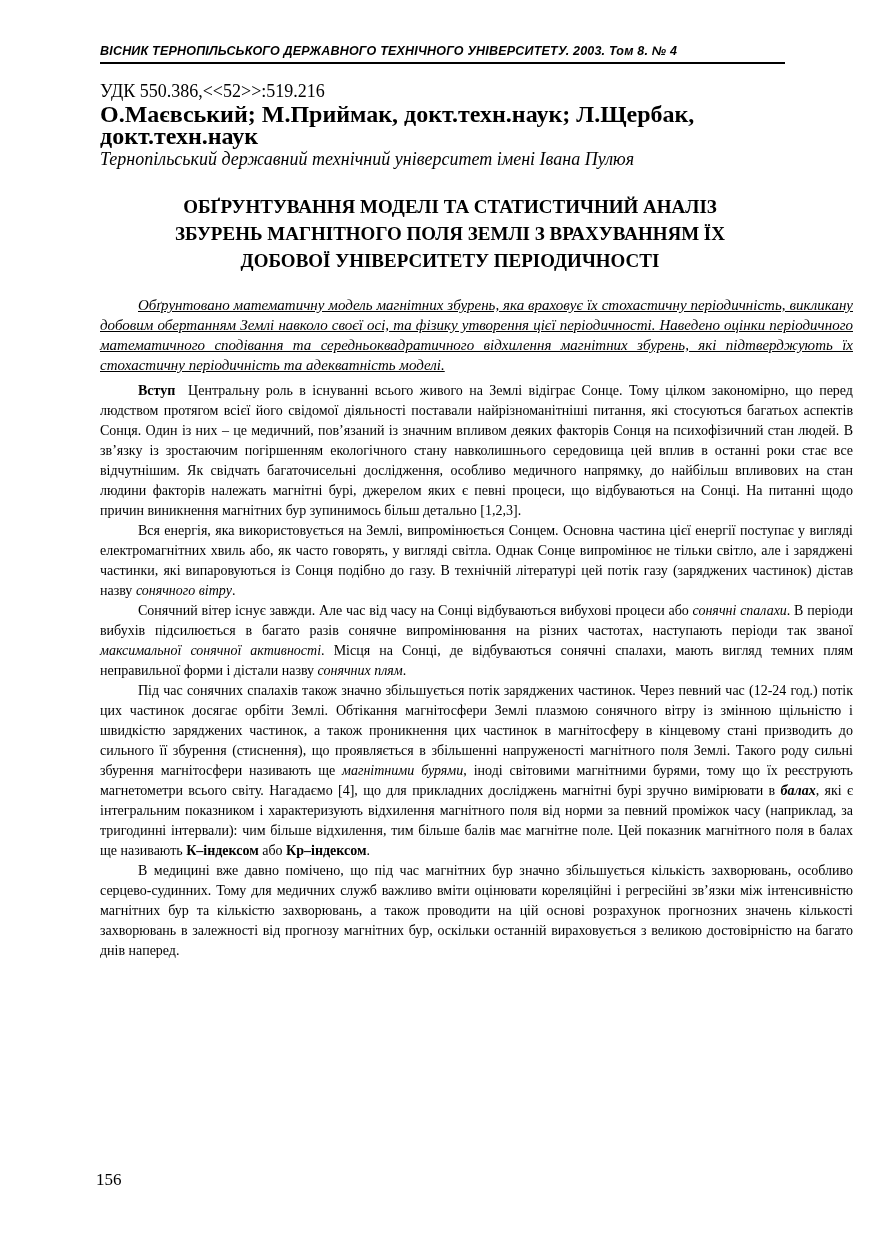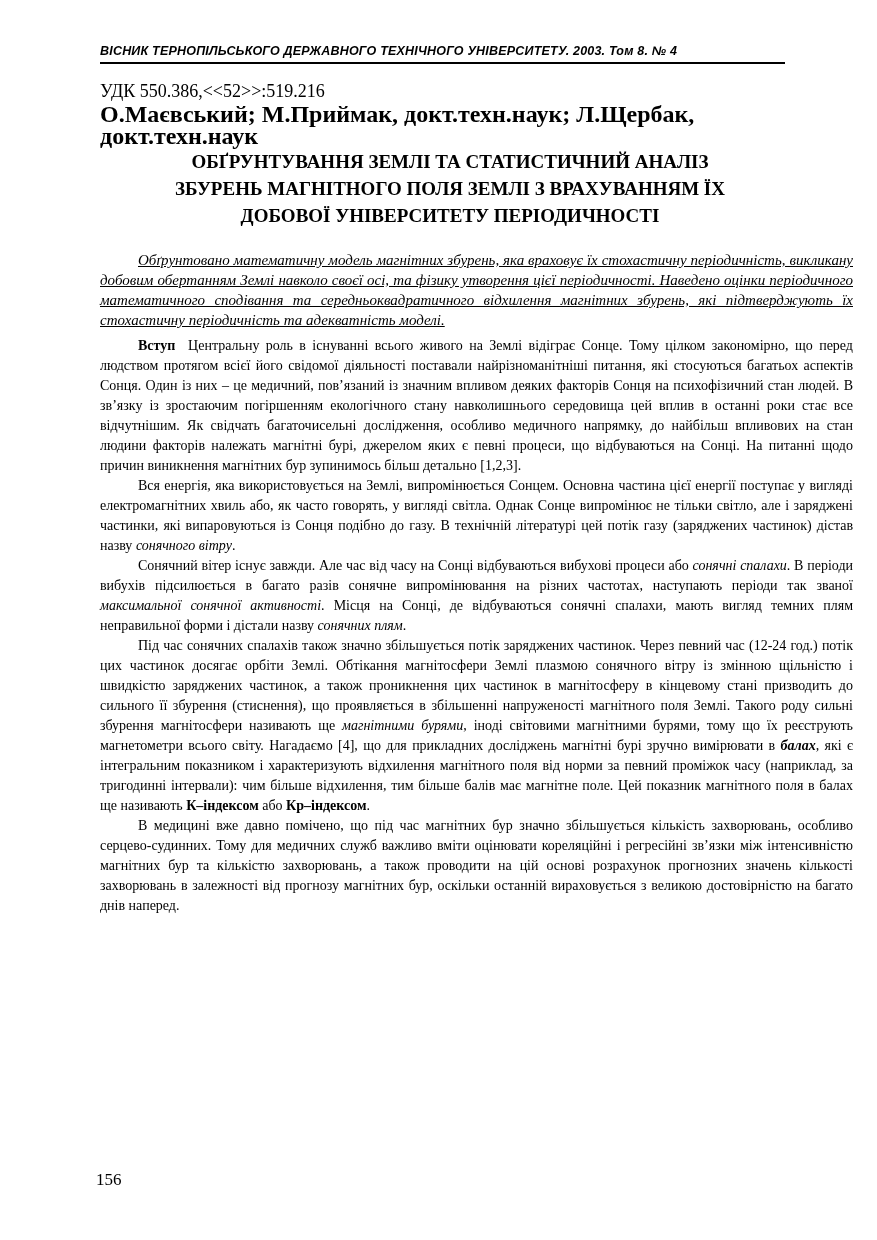--- a/index.html
+++ b/index.html
@@ -87,23 +87,24 @@
 
 <div class="sheet">
   <div class="content">
 
     <div class="journal-header">ВІСНИК ТЕРНОПІЛЬСЬКОГО ДЕРЖАВНОГО ТЕХНІЧНОГО УНІВЕРСИТЕТУ. 2003. Том 8. № 4</div>
 
     <div class="udk-line">УДК 550.386,&lt;&lt;52&gt;&gt;:519.216</div>
 
     <div class="authors-line">О.Маєвський; М.Приймак, докт.техн.наук; Л.Щербак, докт.техн.наук</div>
 
+    <div class="affiliation-line">Тернопільський державний технічний університет імені Івана Пулюя</div>
 
     <div class="article-title">
-      <div>ОБҐРУНТУВАННЯ ЗЕМЛІ ТА СТАТИСТИЧНИЙ АНАЛІЗ</div>
+      <div>ОБҐРУНТУВАННЯ МОДЕЛІ ТА СТАТИСТИЧНИЙ АНАЛІЗ</div>
       <div>ЗБУРЕНЬ МАГНІТНОГО ПОЛЯ ЗЕМЛІ З ВРАХУВАННЯМ ЇХ</div>
       <div>ДОБОВОЇ УНІВЕРСИТЕТУ ПЕРІОДИЧНОСТІ</div>
     </div>
 
     <p class="abstract">Обґрунтовано математичну модель магнітних збурень, яка враховує їх стохастичну періодичність, викликану добовим обертанням Землі навколо своєї осі, та фізику утворення цієї періодичності. Наведено оцінки періодичного математичного сподівання та середньоквадратичного відхилення магнітних збурень, які підтверджують їх стохастичну періодичність та адекватність моделі.</p>
 
     <div class="body-text">
       <p class="para"><span style="font-weight: bold;">Вступ</span><span>&nbsp; Центральну роль в існуванні всього живого на Землі відіграє Сонце. Тому цілком закономірно, що перед людством протягом всієї його свідомої діяльності поставали найрізноманітніші питання, які стосуються багатьох аспектів Сонця. Один із них – це медичний, пов’язаний із значним впливом деяких факторів Сонця на психофізичний стан людей. В зв’язку із зростаючим погіршенням екологічного стану навколишнього середовища цей вплив в останні роки стає все відчутнішим. Як свідчать багаточисельні дослідження, особливо медичного напрямку, до найбільш впливових на стан людини факторів належать магнітні бурі, джерелом яких є певні процеси, що відбуваються на Сонці. На питанні щодо причин виникнення магнітних бур зупинимось більш детально [1,2,3].</span></p>
       <p class="para"><span>Вся енергія, яка використовується на Землі, випромінюється Сонцем. Основна частина цієї енергії поступає у вигляді електромагнітних хвиль або, як часто говорять, у вигляді світла. Однак Сонце випромінює не тільки світло, але і заряджені частинки, які випаровуються із Сонця подібно до газу. В технічній літературі цей потік газу (заряджених частинок) дістав назву </span><span style="font-style: italic;">сонячного вітру</span><span>.</span></p>
       <p class="para"><span>Сонячний вітер існує завжди. Але час від часу на Сонці відбуваються вибухові процеси або </span><span style="font-style: italic;">сонячні спалахи</span><span>. В періоди вибухів підсилюється в багато разів сонячне випромінювання на різних частотах, наступають періоди так званої </span><span style="font-style: italic;">максимальної сонячної активності</span><span>. Місця на Сонці, де відбуваються сонячні спалахи, мають вигляд темних плям неправильної форми і дістали назву </span><span style="font-style: italic;">сонячних плям</span><span>.</span></p>

